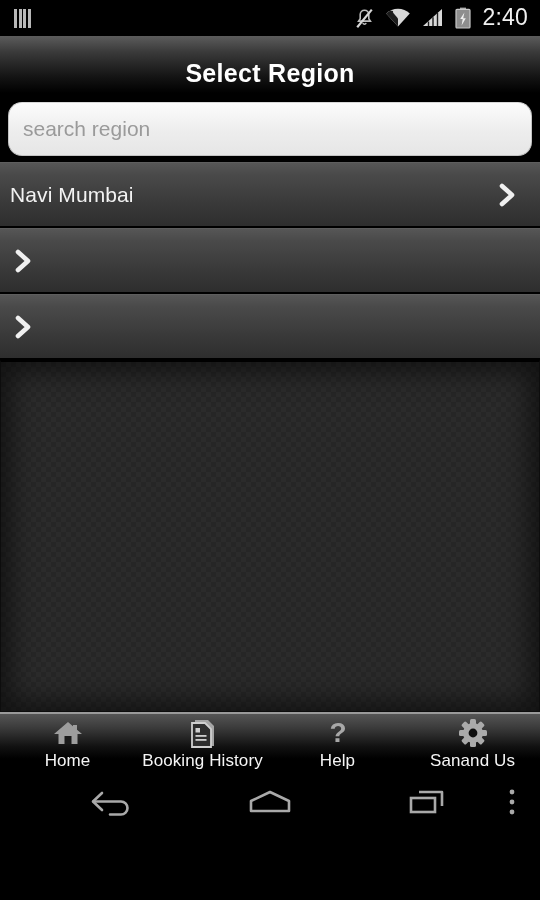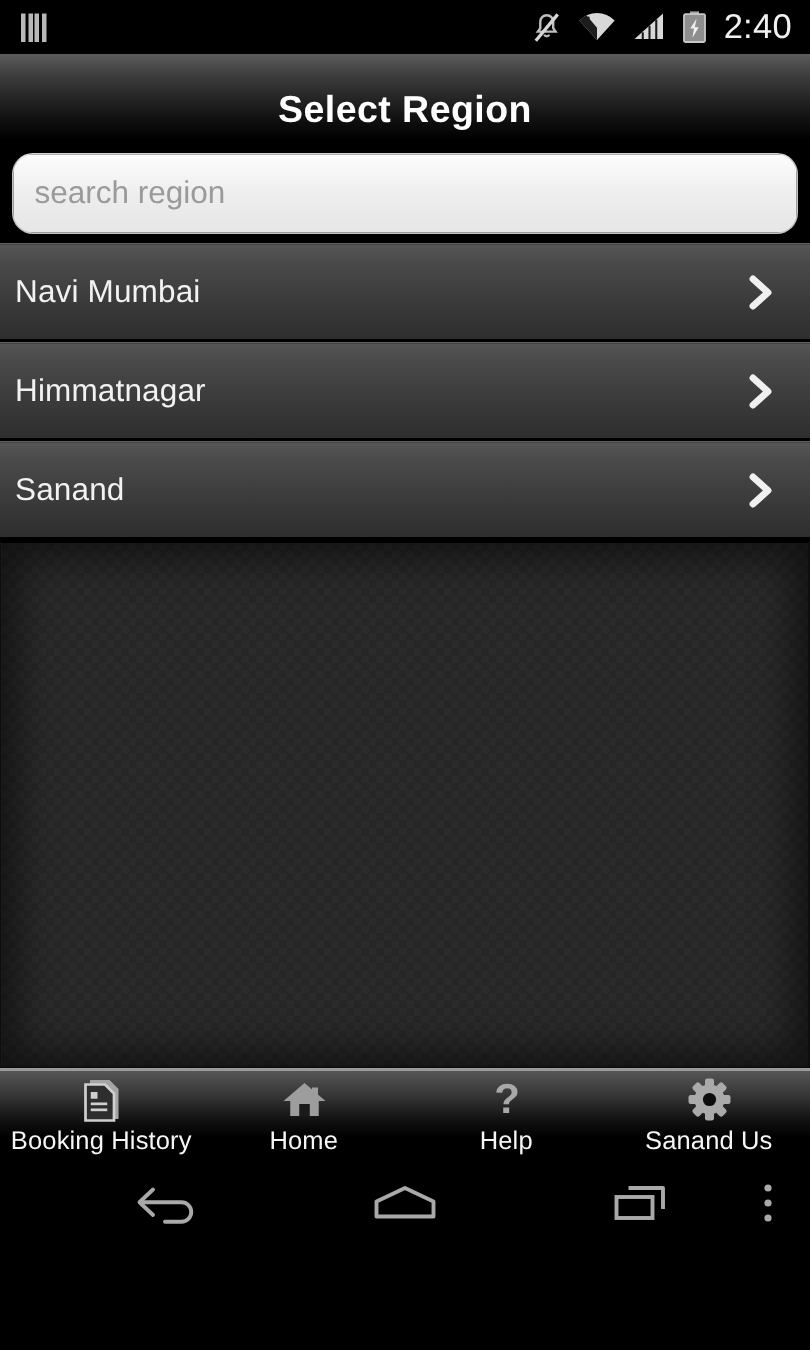--- a/index.html
+++ b/index.html
@@ -261,67 +261,65 @@
       <div class="list-row">
         <span class="list-row-label">Navi Mumbai</span>
         <span class="chevron">
           <svg width="22" height="24" viewBox="0 0 22 24">
             <path d="M6 3 L16 12 L6 21" fill="none" stroke="#f0f0f0" stroke-width="4.6" stroke-linecap="round" stroke-linejoin="round"></path>
           </svg>
         </span>
       </div>
 
       <div class="list-row">
-        <span class="list-row-label">Himmatnagar</span>
         <span class="chevron">
           <svg width="22" height="24" viewBox="0 0 22 24">
             <path d="M6 3 L16 12 L6 21" fill="none" stroke="#f0f0f0" stroke-width="4.6" stroke-linecap="round" stroke-linejoin="round"></path>
           </svg>
         </span>
       </div>
 
       <div class="list-row">
-        <span class="list-row-label">Sanand</span>
         <span class="chevron">
           <svg width="22" height="24" viewBox="0 0 22 24">
             <path d="M6 3 L16 12 L6 21" fill="none" stroke="#f0f0f0" stroke-width="4.6" stroke-linecap="round" stroke-linejoin="round"></path>
           </svg>
         </span>
       </div>
 
     </div>
 
     <div class="empty-area"></div>
 
   </div>
 
   <div class="tab-bar">
+
+    <div class="tab-item">
+      <span class="tab-icon">
+        <svg width="32" height="28" viewBox="0 0 32 28">
+          <path d="M16 3 L30 15 H25.5 V25 H6.5 V15 H2 Z" fill="#9d9d9d"></path>
+          <rect x="21" y="6" width="4" height="6" fill="#9d9d9d"></rect>
+          <rect x="12.5" y="17" width="7" height="8" fill="#1a1a1a"></rect>
+        </svg>
+      </span>
+      <span class="tab-label">Home</span>
+    </div>
 
     <div class="tab-item">
       <span class="tab-icon">
         <svg width="28" height="30" viewBox="0 0 28 30">
           <path d="M6 2 H19 L25 8 V28 H6 Z" fill="#a5a5a5"></path>
           <path d="M3 5 H16 L22 11 V29 H3 Z" fill="#2e2e2e" stroke="#cfcfcf" stroke-width="1.8"></path>
           <rect x="6.5" y="10" width="4.5" height="4.5" fill="#cfcfcf"></rect>
           <rect x="6.5" y="17" width="11" height="1.8" fill="#cfcfcf"></rect>
           <rect x="6.5" y="21" width="11" height="1.8" fill="#cfcfcf"></rect>
         </svg>
       </span>
       <span class="tab-label">Booking History</span>
-    </div>
-
-    <div class="tab-item">
-      <span class="tab-icon">
-        <svg width="32" height="28" viewBox="0 0 32 28">
-          <path d="M16 3 L30 15 H25.5 V25 H6.5 V15 H2 Z" fill="#9d9d9d"></path>
-          <rect x="21" y="6" width="4" height="6" fill="#9d9d9d"></rect>
-          <rect x="12.5" y="17" width="7" height="8" fill="#1a1a1a"></rect>
-        </svg>
-      </span>
-      <span class="tab-label">Home</span>
     </div>
 
     <div class="tab-item">
       <span class="tab-icon">
         <svg width="24" height="30" viewBox="0 0 24 30">
           <text x="12" y="24" text-anchor="middle" font-family="Liberation Sans, sans-serif" font-size="28" font-weight="bold" fill="#a8a8a8">?</text>
         </svg>
       </span>
       <span class="tab-label">Help</span>
     </div>

